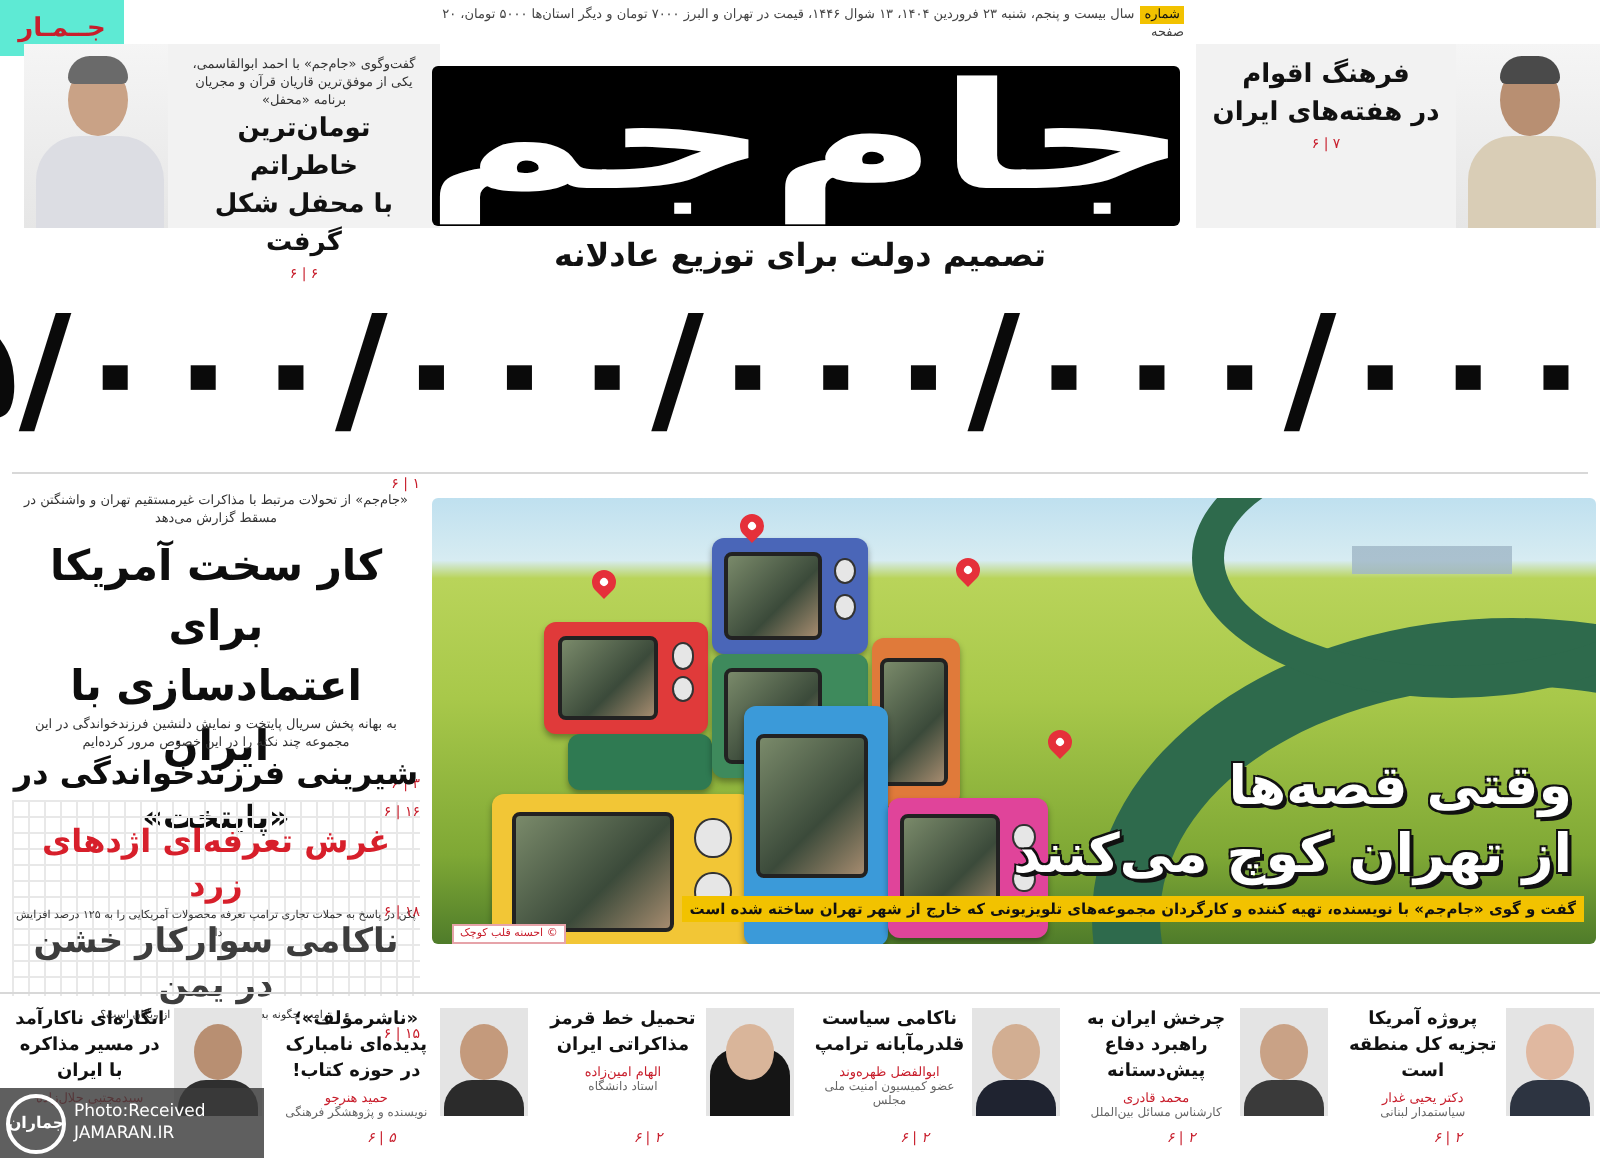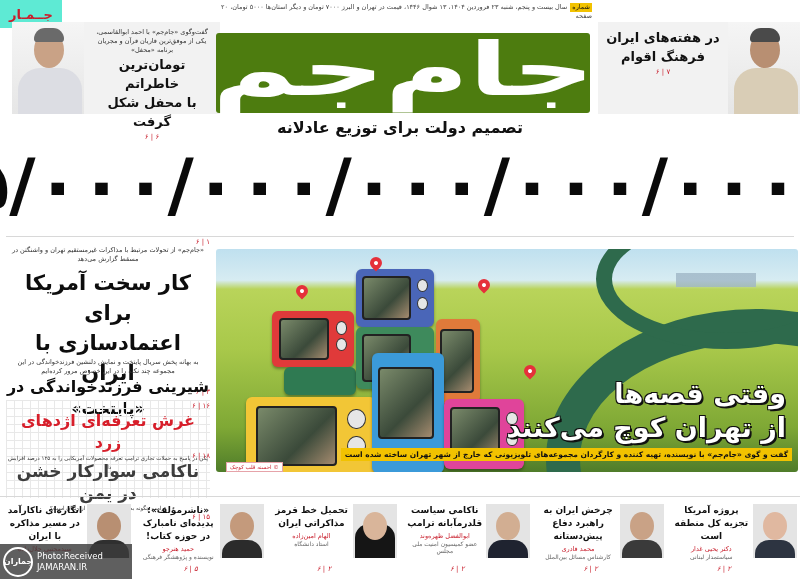--- a/index.html
+++ b/index.html
@@ -18,21 +18,21 @@
   .side-card .head { font-size: 13px; font-weight: bold; line-height: 19px; color: #111; }
   .side-card .pg { font-size: 7px; color: #c81e2c; margin-top: 2px; }
   .portrait { width: 72px; height: 92px; position: relative; overflow: hidden; }
   .portrait .bg { position: absolute; inset: 0; background: linear-gradient(180deg,#f5f5f5,#e6e6e6); }
   .portrait .head-circle { position: absolute; left: 22px; top: 10px; width: 30px; height: 36px; border-radius: 50%; background: #c9a286; }
   .portrait .hair { position: absolute; left: 22px; top: 6px; width: 30px; height: 14px; border-radius: 14px 14px 4px 4px; background: #555; }
   .portrait .body { position: absolute; left: 6px; top: 46px; width: 64px; height: 50px; border-radius: 22px 22px 0 0; }
 
   .meta-line { left: 212px; top: 3px; width: 380px; font-size: 6.5px; color: #444; text-align: right; line-height: 9px; }
   .meta-line .issue { display: inline-block; background: #f2c200; color: #111; padding: 0 2px; margin-left: 3px; }
-  .logo { left: 216px; top: 33px; width: 374px; height: 80px; background: #4d7c0f; border-radius: 3px;
+  .logo { left: 216px; top: 33px; width: 374px; height: 80px; background: #000000; border-radius: 3px;
     display: flex; align-items: center; justify-content: center; overflow: hidden; }
   .logo span { color: #fff; font-size: 74px; font-weight: bold; line-height: 80px; letter-spacing: 6px;
     font-family: "DejaVu Sans", sans-serif; transform: scaleX(1.55) translateY(-4px); }
   .rule { background: #d8d8d8; height: 1px; }
 
   
   .super { left: 0; top: 118px; width: 800px; text-align: center; font-size: 16px; font-weight: bold; color: #111; }
   .big-head { left: 0; top: 138px; width: 800px; text-align: center; font-size: 72px; font-weight: bold;
     line-height: 92px; letter-spacing: -2px; color: #0a0a0a; white-space: nowrap; }
 
@@ -109,22 +109,22 @@
 </div>
 
 <div class="abs side-card right">
   <div class="portrait">
     <div class="bg"></div>
     <div class="body" style="background:#d9cdb6;"></div>
     <div class="head-circle" style="background:#b88f72;"></div>
     <div class="hair" style="background:#4a4a4a;"></div>
   </div>
   <div class="txt">
+    <div class="head">فرهنگ اقوام</div>
     <div class="head">در هفته‌های ایران</div>
-    <div class="head">فرهنگ اقوام</div>
     <div class="pg">۷ | ۶</div>
   </div>
 </div>
 
 <div class="abs super">تصمیم دولت برای توزیع عادلانه</div>
 <div class="abs big-head">۱۵/۰۰۰/۰۰۰/۰۰۰/۰۰۰/۰۰۰ تومان یارانه</div>
 <div class="abs rule" style="left:6px;top:236px;width:788px;"></div>
 
 <div class="abs lcol" style="top:238px;">
   <div class="pgnum">۱ | ۶</div>

